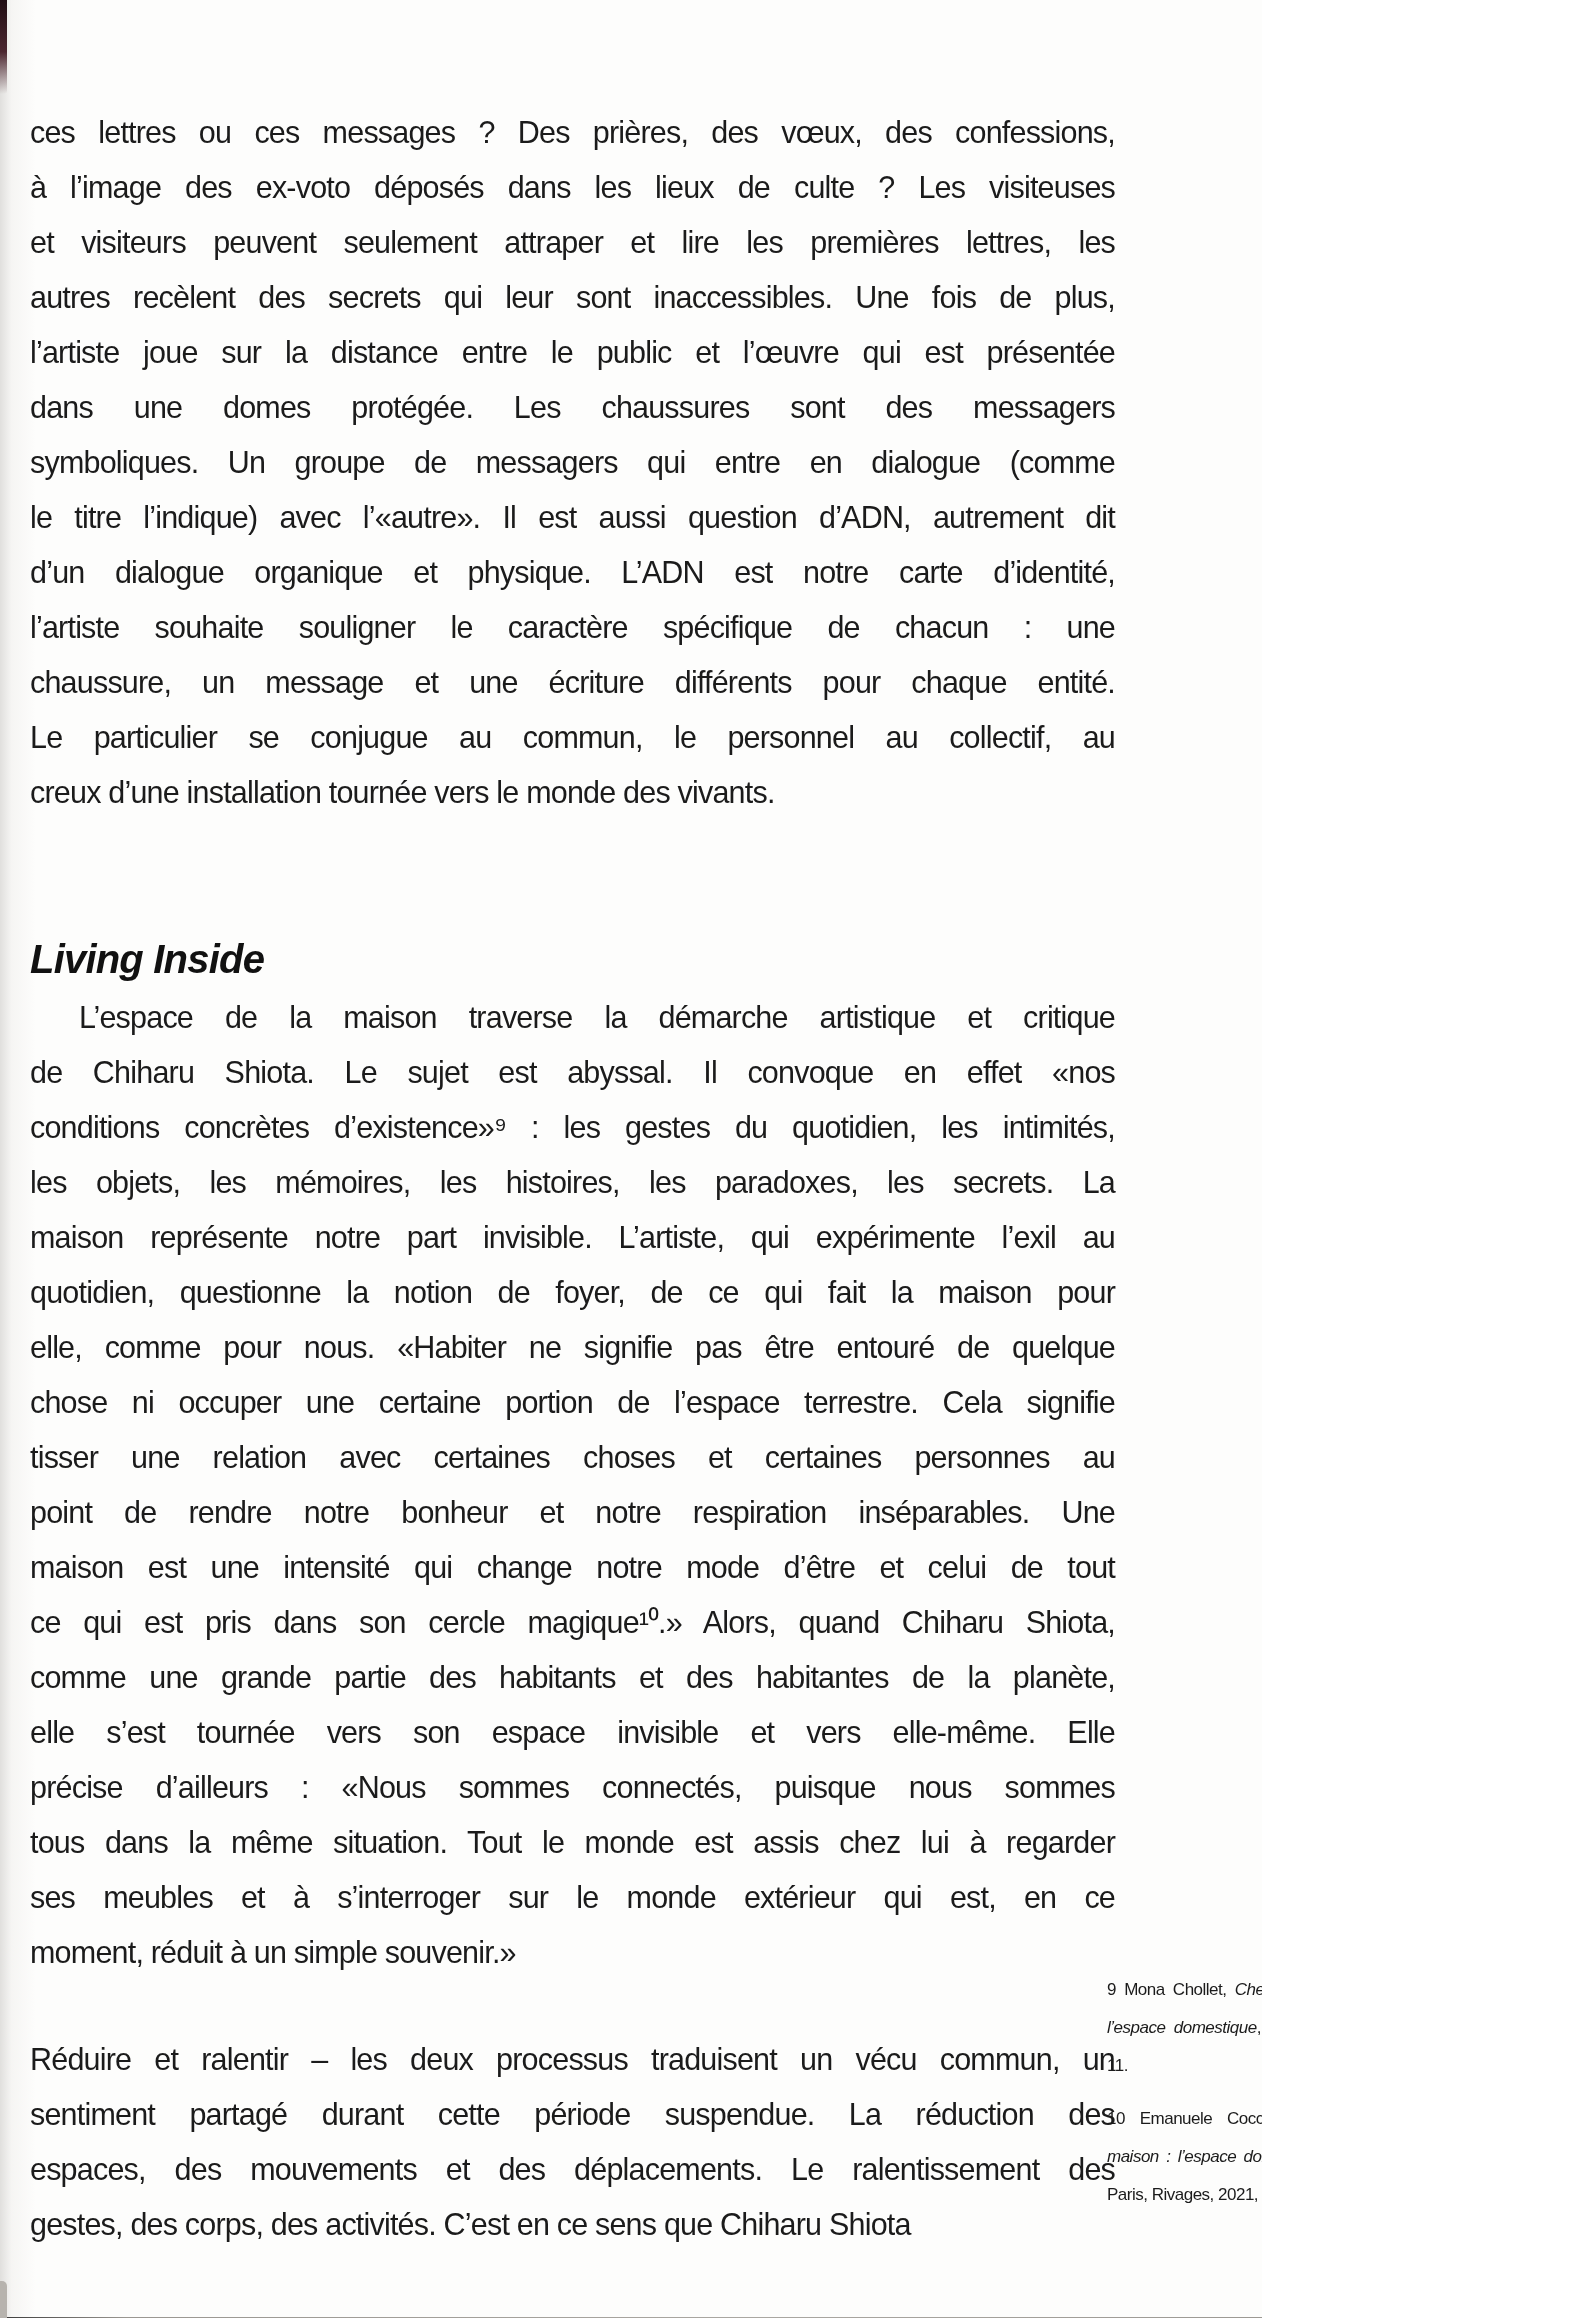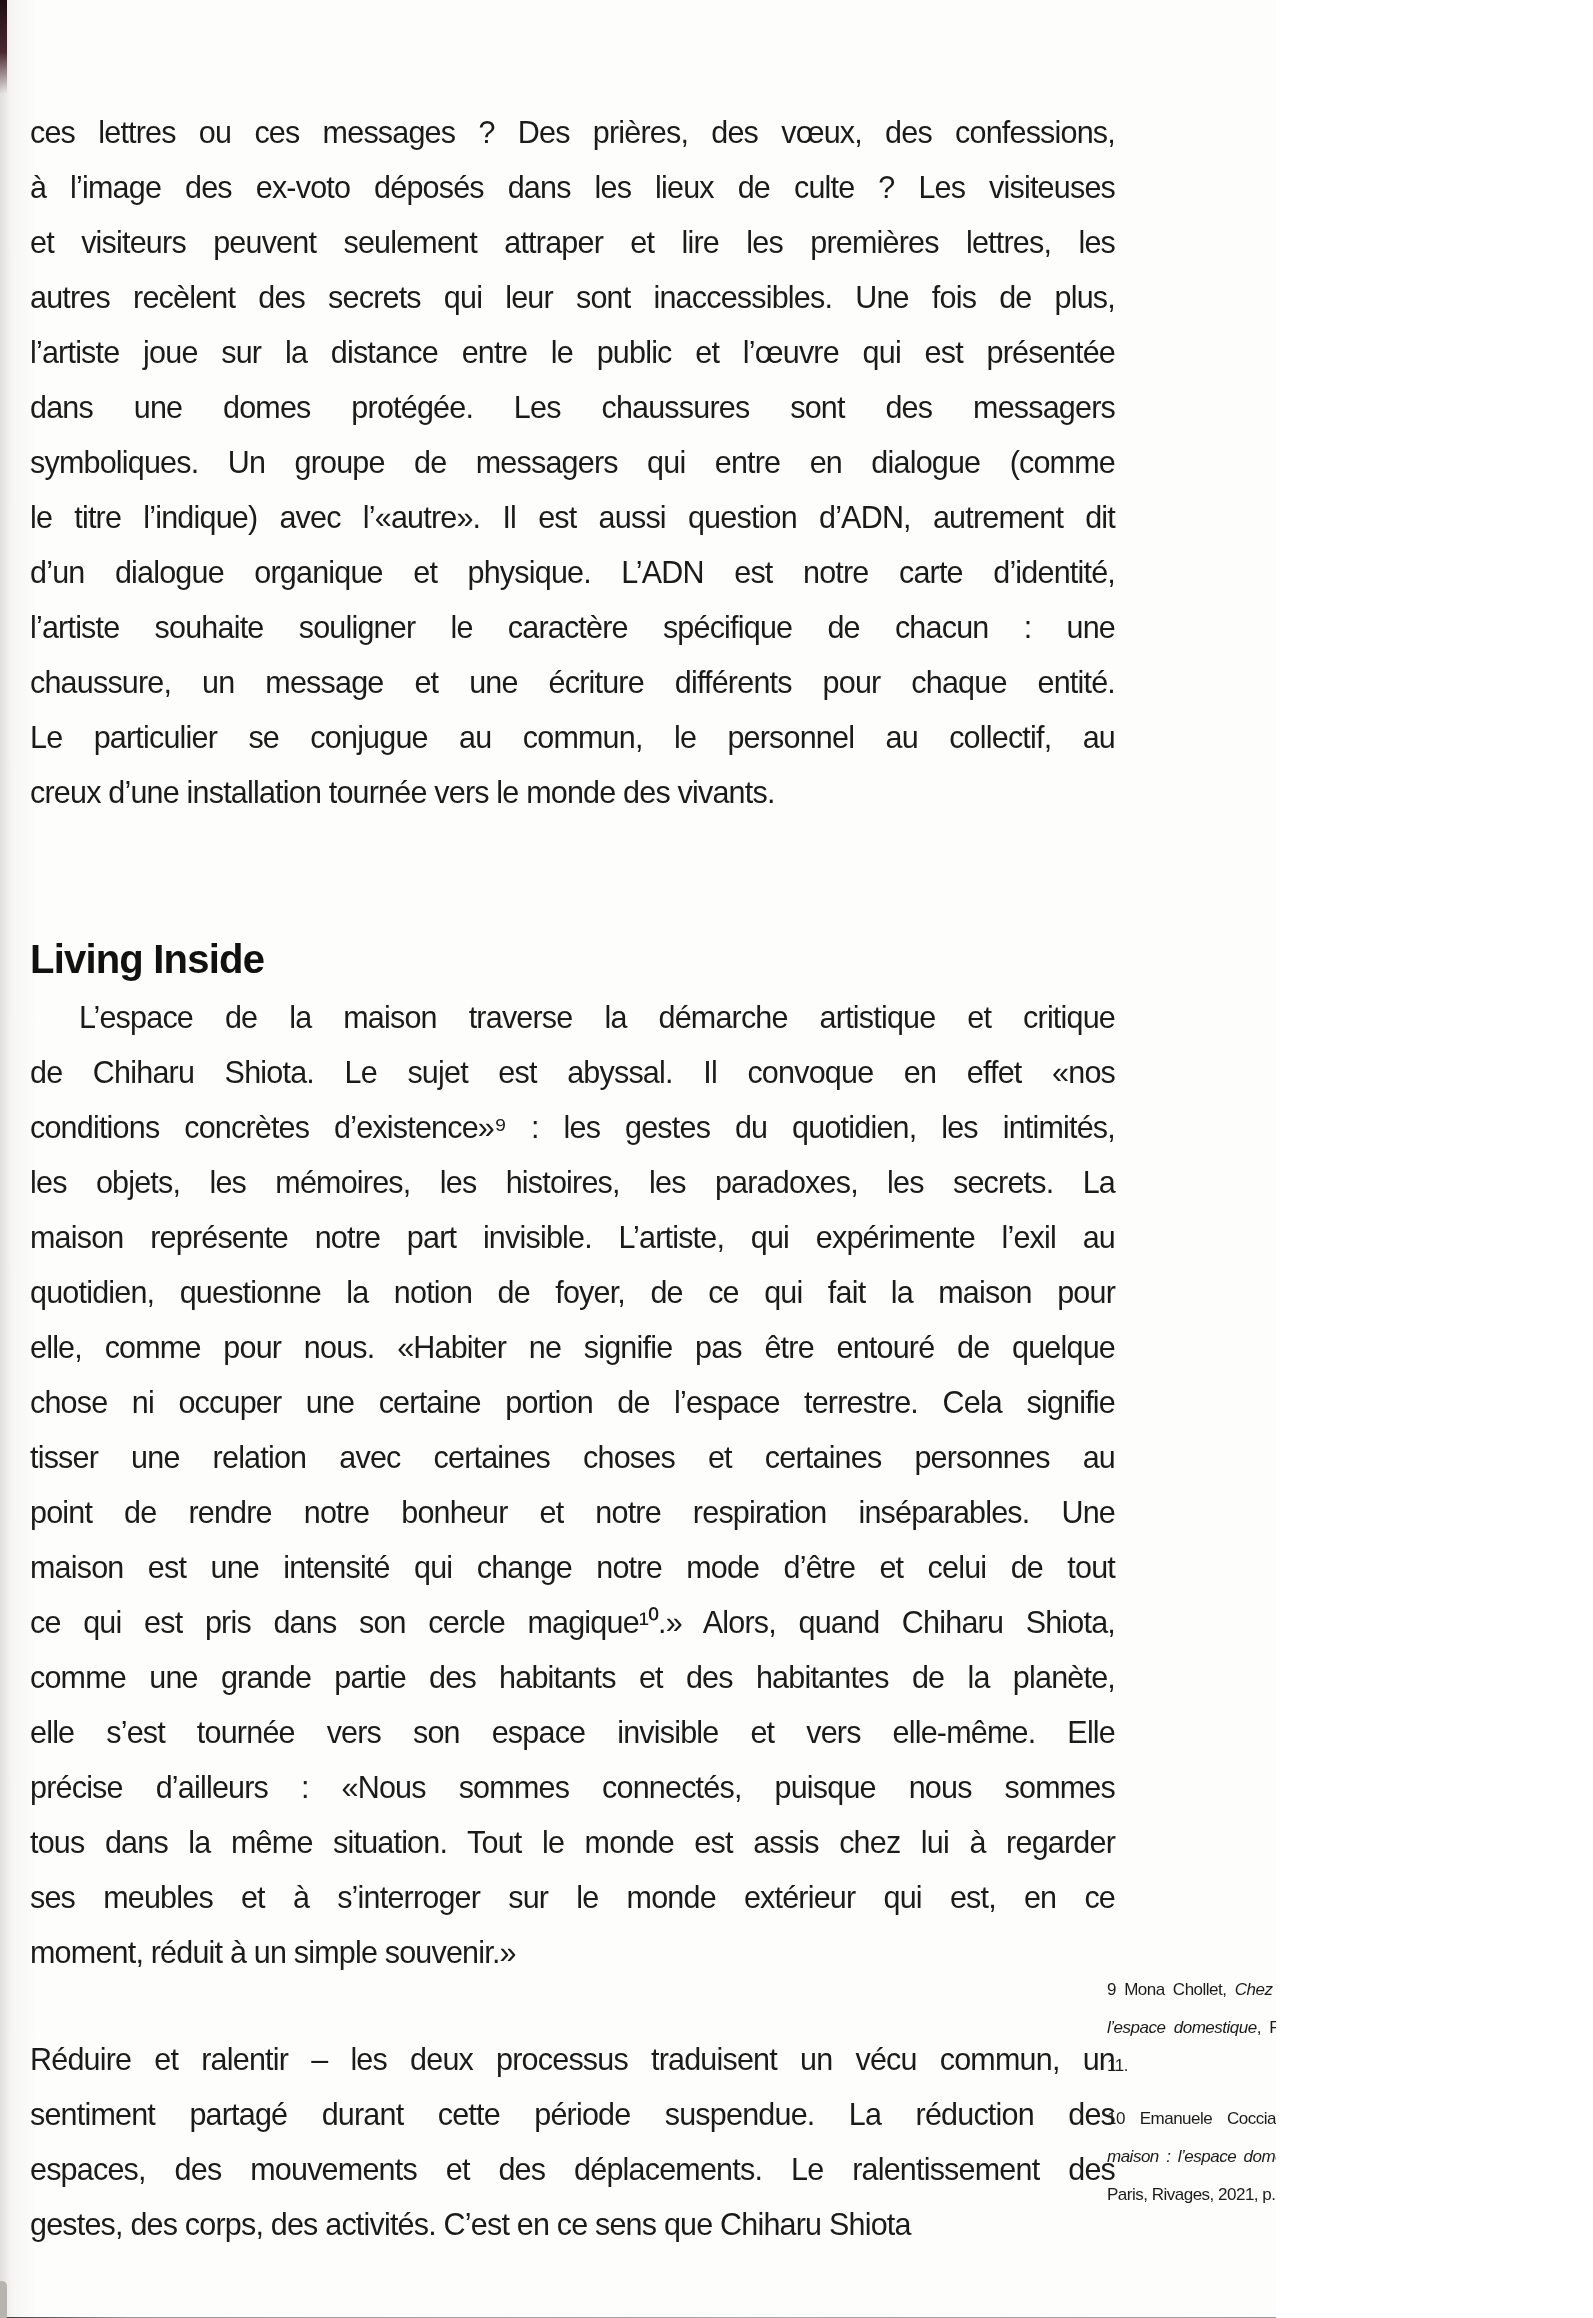--- a/index.html
+++ b/index.html
@@ -8,21 +8,20 @@
     background: #ffffff;
   }
   .page {
     position: relative;
     width: 1262px;
     height: 2319px;
     background: #fdfdfc;
     overflow: hidden;
     font-family: "Liberation Sans", sans-serif;
     color: #1a1a1a;
-    padding-left: 14px;
   }
   
   .gutter {
     position: absolute;
     left: 0; top: 0; bottom: 0;
     width: 38px;
     background: linear-gradient(to right,
       rgba(110,104,98,0.20) 0px,
       rgba(180,174,168,0.10) 11.5px,
       rgba(255,255,255,0) 36px);
@@ -71,20 +70,21 @@
   }
   .p1 { top: 105px; }
   .p2 { top: 990px; }
   .p3 { top: 2032px; }
   .heading {
     position: absolute;
     left: 30px;
     top: 937px;
     margin: 0;
     font-size: 40px;
+    font-style: italic;
     font-weight: 700;
     letter-spacing: -0.8px;
     color: #111111;
   }
   
   .footnotes {
     position: absolute;
     left: 1107px;
     top: 1971px;
     width: 330px;

